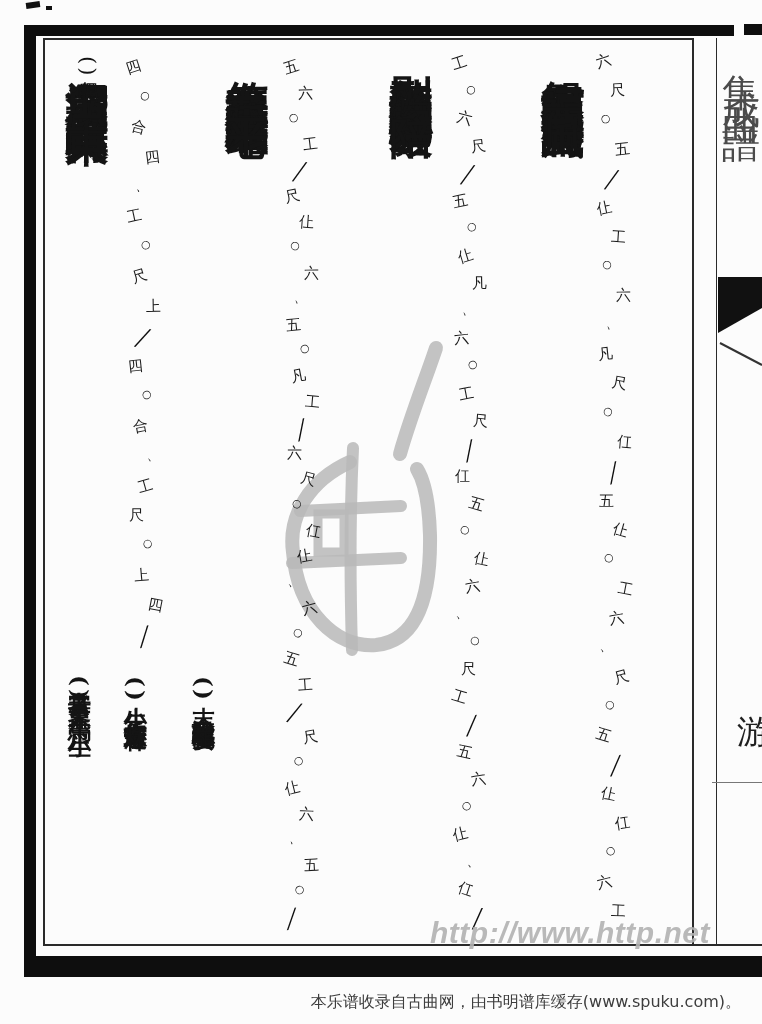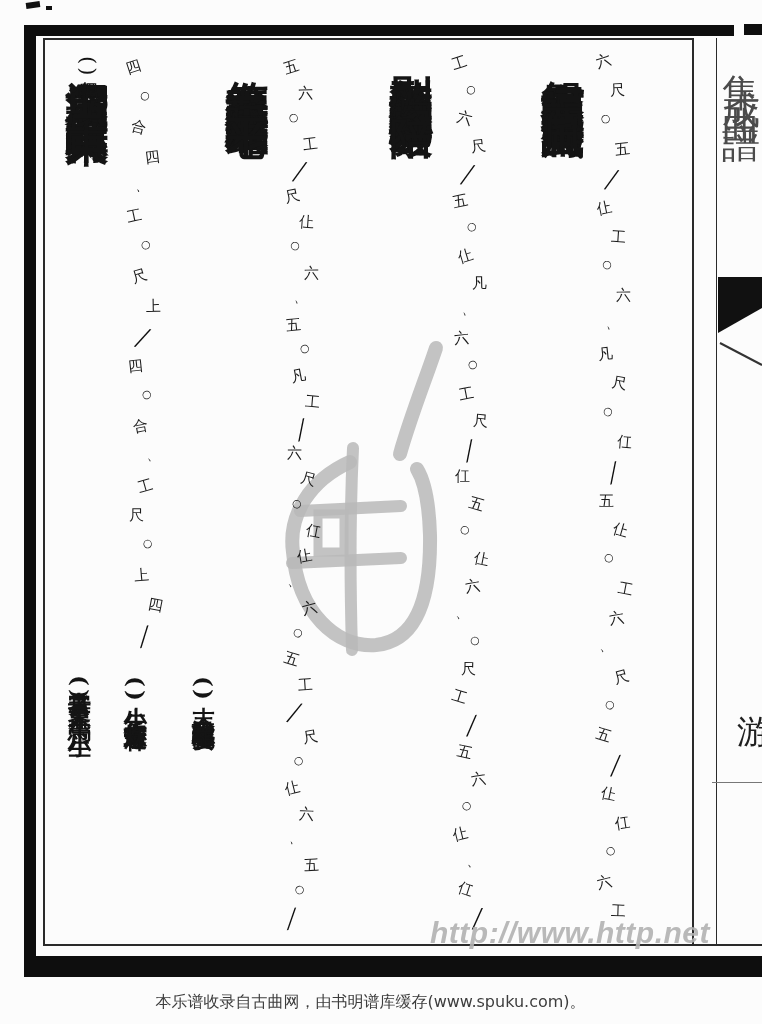--- a/index.html
+++ b/index.html
@@ -35,21 +35,21 @@
   .tok.circ{font-size:11px;color:#101010;}
   .tok.slash{font-size:18px;color:#0d0d0d;}
   .tok.dot{font-size:13px;}
   
   .wm-url{
     position:absolute;font-family:"Liberation Sans","DejaVu Sans",sans-serif;
     font-style:italic;font-weight:bold;font-size:30px;letter-spacing:.5px;
     color:#b2b2b2;opacity:.9;white-space:nowrap;
   }
   .caption{
-    position:absolute;left:0;right:21px;top:992px;text-align:center;
+    position:absolute;left:0;right:21px;top:992px;text-align:right;
     font-family:"DejaVu Sans","Liberation Sans",sans-serif;
     font-size:16px;color:#3d3d3d;
   }
   .speck{position:absolute;background:#111;}
 </style>
 </head>
 <body>
 
 <div id="page">
 

